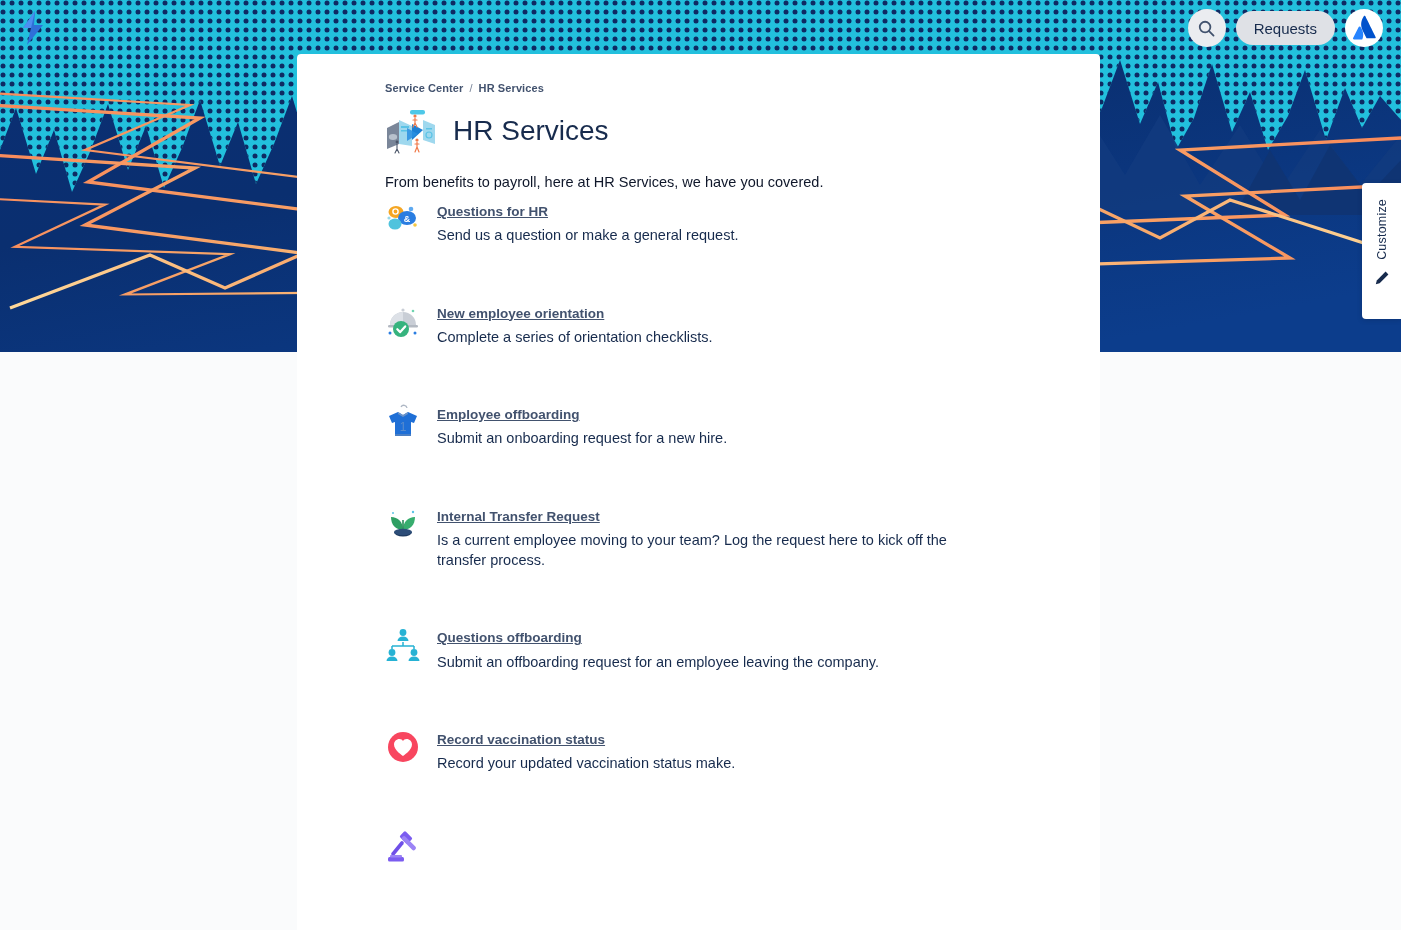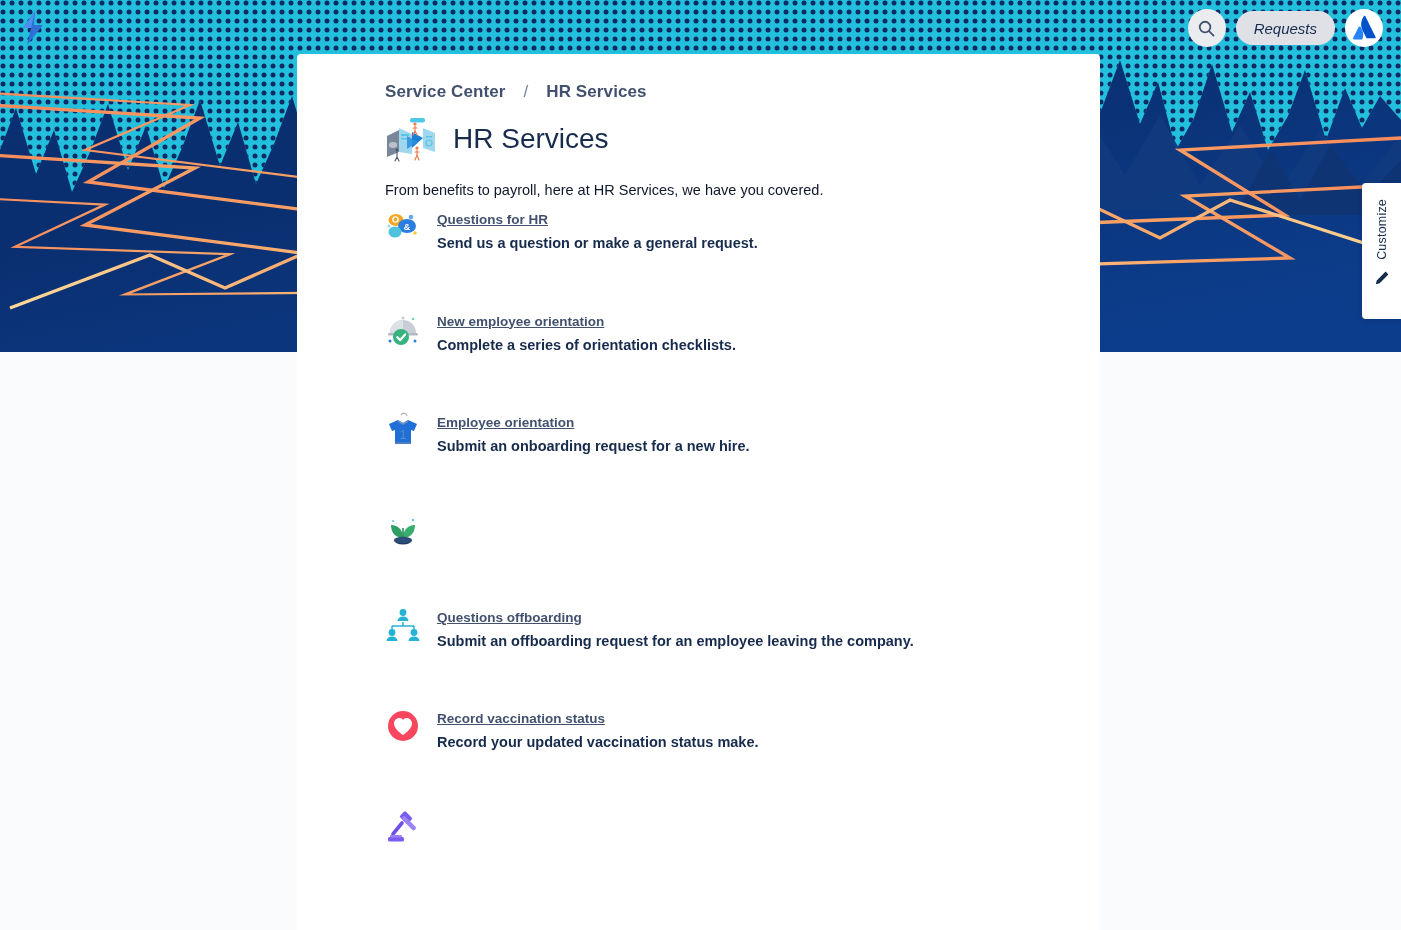--- a/index.html
+++ b/index.html
@@ -69,21 +69,20 @@
     height: 34px;
     border-radius: 17px;
     background: #dfe1e6;
     border: none;
     color: #172b4d;
     font-size: 15px;
     font-family: "Liberation Sans", sans-serif;
     padding: 0 18px;
     cursor: pointer;
     white-space: nowrap;
-    font-style: italic;
   }
   .nav-avatar {
     width: 38px; height: 38px;
     border-radius: 50%;
     background: #ffffff;
     display: flex;
     align-items: center;
     justify-content: center;
     cursor: pointer;
     overflow: hidden;
@@ -131,27 +130,27 @@
     background: #ffffff;
     border-radius: 4px 4px 0 0;
     z-index: 5;
     padding: 28px 0 0 0;
     overflow: hidden;
   }
   .card-inner { padding: 0 88px 0 88px; }
 
   
   .breadcrumb {
-    font-size: 17px;
+    font-size: 11px;
     font-weight: bold;
     color: #42526e;
     letter-spacing: 0.1px;
     display: flex;
     align-items: center;
-    gap: 18px;
+    gap: 6px;
     margin-bottom: 10px;
   }
   .breadcrumb a {
     color: #42526e;
     text-decoration: none;
     cursor: pointer;
   }
   .breadcrumb .sep { color: #7a869a; font-weight: normal; }
 
   
@@ -206,21 +205,20 @@
     color: #42526e;
     margin-bottom: 4px;
     line-height: 1.35;
     text-decoration: underline;
   }
   .req-desc {
     font-size: 14.5px;
     color: #172b4d;
     line-height: 1.4;
     max-width: 560px;
-    font-weight: bold;
   }
 </style>
 </head>
 <body>
 
 <div id="banner">
   <svg class="art" viewBox="0 0 1401 352" preserveAspectRatio="none">
     <defs>
       <linearGradient id="bgGrad" x1="0" y1="0" x2="0.75" y2="1">
         <stop offset="0%" stop-color="#0b2f74"></stop>
@@ -401,35 +399,39 @@
 
       <li class="req-item">
         <svg class="req-icon" viewBox="0 0 36 36">
           <path d="M16 3 A3.2 3.2 0 0 1 22 4" fill="none" stroke="#aeb7c4" stroke-width="1.3"></path>
           <path d="M13 8 L18 11 L23 8 L32 12 L29 19 L26 18 L26 32 L10 32 L10 18 L7 19 L4 12 Z" fill="#1f6fd6"></path>
           <path d="M13 8 L18 11 L23 8 L23 10 L18 13 L13 10 Z" fill="#6b93c9"></path>
           <path d="M10 30 H26 V32 H10 Z" fill="#4a7fc4"></path>
           <text x="18" y="27" font-size="12" fill="#5a8ccc" text-anchor="middle" font-family="Liberation Sans, sans-serif">1</text>
         </svg>
         <div class="req-text">
-          <div class="req-title">Employee orientation</div>
+          <div class="req-title">Employee offboarding</div>
           <div class="req-desc">Submit an onboarding request for a new hire.</div>
         </div>
       </li>
 
       <li class="req-item">
         <svg class="req-icon" viewBox="0 0 36 36">
           <path d="M18 24 C18 16 13 11 6 11 C6 19 11 24 18 24 Z" fill="#2f9e63"></path>
           <path d="M18 24 C18 16 23 11 30 11 C30 19 25 24 18 24 Z" fill="#37ad6e"></path>
           <path d="M18 24 L18 14" stroke="#2a8c58" stroke-width="1.6" fill="none"></path>
           <path d="M9 26 A9 4.5 0 0 0 27 26 Z" fill="#1e3a5f"></path>
           <ellipse cx="18" cy="26" rx="9" ry="3.2" fill="#2c4d78"></ellipse>
           <circle cx="28" cy="6" r="1.2" fill="#5bc3e6"></circle>
           <circle cx="8" cy="7" r="1" fill="#5bc3e6"></circle>
         </svg>
+        <div class="req-text">
+          <div class="req-title">Internal Transfer Request</div>
+          <div class="req-desc">Is a current employee moving to your team? Log the request here to kick off the transfer process.</div>
+        </div>
       </li>
 
       <li class="req-item">
         <svg class="req-icon" viewBox="0 0 36 36">
           <circle cx="18" cy="5.5" r="3.4" fill="#26b2d4"></circle>
           <path d="M12.5 14 A5.5 4.5 0 0 1 23.5 14 Z" fill="#26b2d4"></path>
           <path d="M18 15 L18 19 M7 19 L29 19 M7 19 L7 22 M29 19 L29 22" stroke="#26b2d4" stroke-width="1.5" fill="none"></path>
           <circle cx="7" cy="25.5" r="3.4" fill="#26b2d4"></circle>
           <path d="M1.5 34 A5.5 4.5 0 0 1 12.5 34 Z" fill="#26b2d4"></path>
           <circle cx="29" cy="25.5" r="3.4" fill="#26b2d4"></circle>

